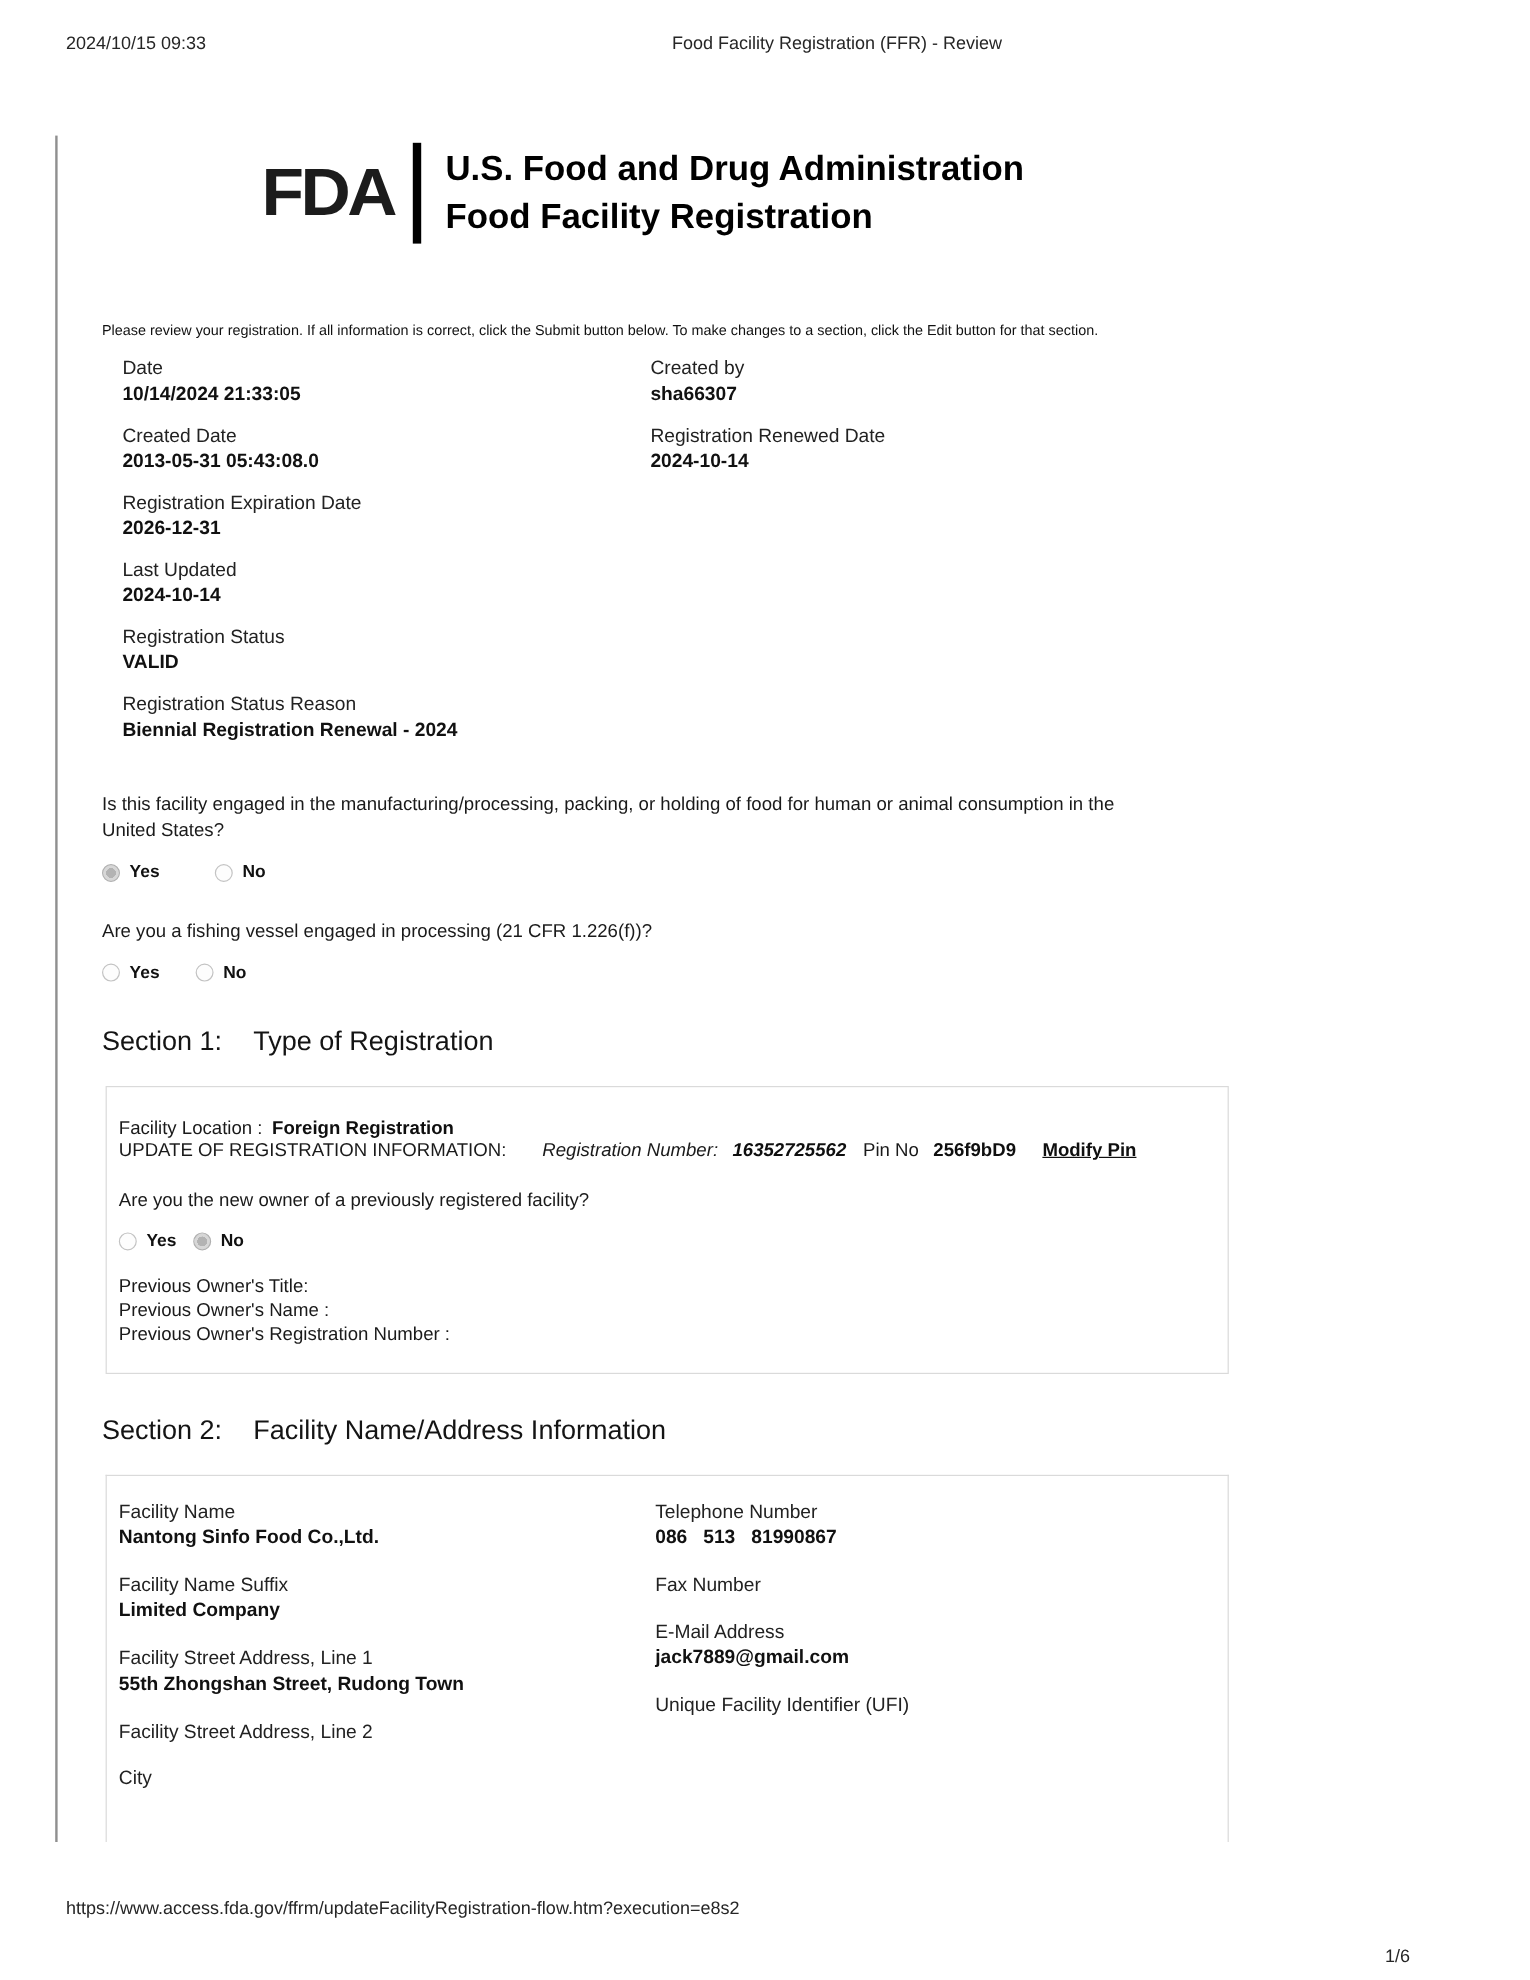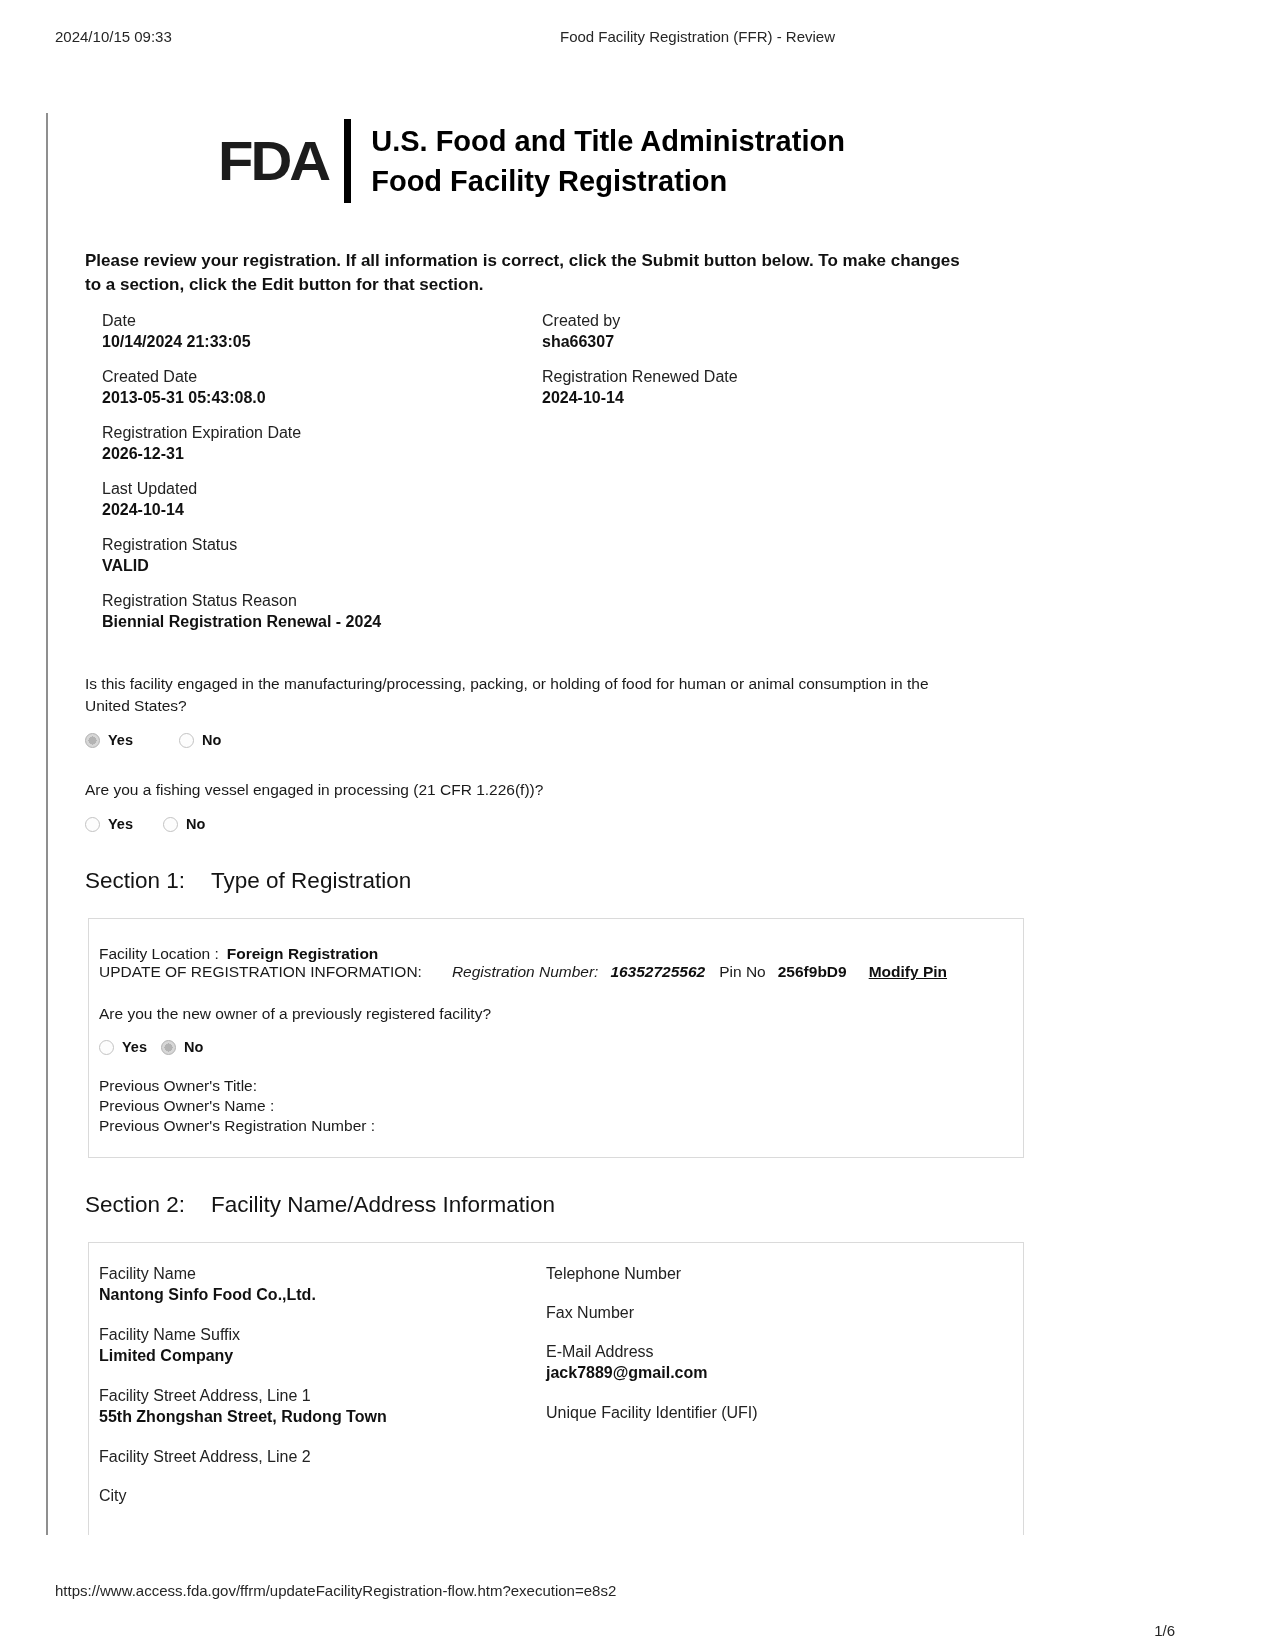--- a/index.html
+++ b/index.html
@@ -27,21 +27,21 @@
   
   .content { position: absolute; left: 48px; top: 113px; width: 1180px; height: 1422px; overflow: hidden; }
 
   
   .fda-banner { display: flex; align-items: center; margin: 6px 0 0 170px; }
   .fda-logo { font-size: 58px; font-weight: 700; letter-spacing: -3px; line-height: 1; transform: scaleY(0.96); }
   .fda-bar { width: 7px; height: 84px; background: #000; margin: 0 20px 0 16px; }
   .fda-titles { font-size: 29px; font-weight: 700; line-height: 1.38; color: #000; }
 
   
-  .intro { margin: 46px 0 0 37px; width: 885px; font-size: 17px; font-weight: 700; line-height: 1.42; color: #111; }
+  .intro { margin: 64px 0 0 37px; width: 885px; font-size: 12px; font-weight: 400; line-height: 1.42; color: #111; }
 
   
   .meta { margin: 14px 0 0 54px; }
   .meta-row { display: flex; margin-bottom: 14px; }
   .meta-cell { width: 440px; }
   .f-label { font-size: 16px; line-height: 20px; color: #222; }
   .f-value { font-size: 16px; line-height: 22px; font-weight: 700; color: #111; white-space: pre-wrap; }
 
   
   .question { margin: 40px 0 0 37px; width: 890px; font-size: 15.5px; line-height: 1.42; color: #1a1a1a; }
@@ -99,21 +99,21 @@
   </div>
 
   <div class="left-rule"></div>
 
   <div class="content">
 
     <div class="fda-banner">
       <div class="fda-logo">FDA</div>
       <div class="fda-bar"></div>
       <div class="fda-titles">
-        <div>U.S. Food and Title Administration</div>
+        <div>U.S. Food and Drug Administration</div>
         <div>Food Facility Registration</div>
       </div>
     </div>
 
     <p class="intro">Please review your registration. If all information is correct, click the Submit button below. To make changes to a section, click the Edit button for that section.</p>
 
     <div class="meta">
       <div class="meta-row">
         <div class="meta-cell">
           <div class="f-label">Date</div>
@@ -253,20 +253,21 @@
             <div class="f-value"></div>
           </div>
           <div class="field">
             <div class="f-label">City</div>
             <div class="f-value"></div>
           </div>
         </div>
         <div class="col-right">
           <div class="field">
             <div class="f-label">Telephone Number</div>
+            <div class="f-value">086   513   81990867</div>
           </div>
           <div class="field">
             <div class="f-label">Fax Number</div>
             <div class="f-value"></div>
           </div>
           <div class="field">
             <div class="f-label">E-Mail Address</div>
             <div class="f-value">jack7889@gmail.com</div>
           </div>
           <div class="field">

